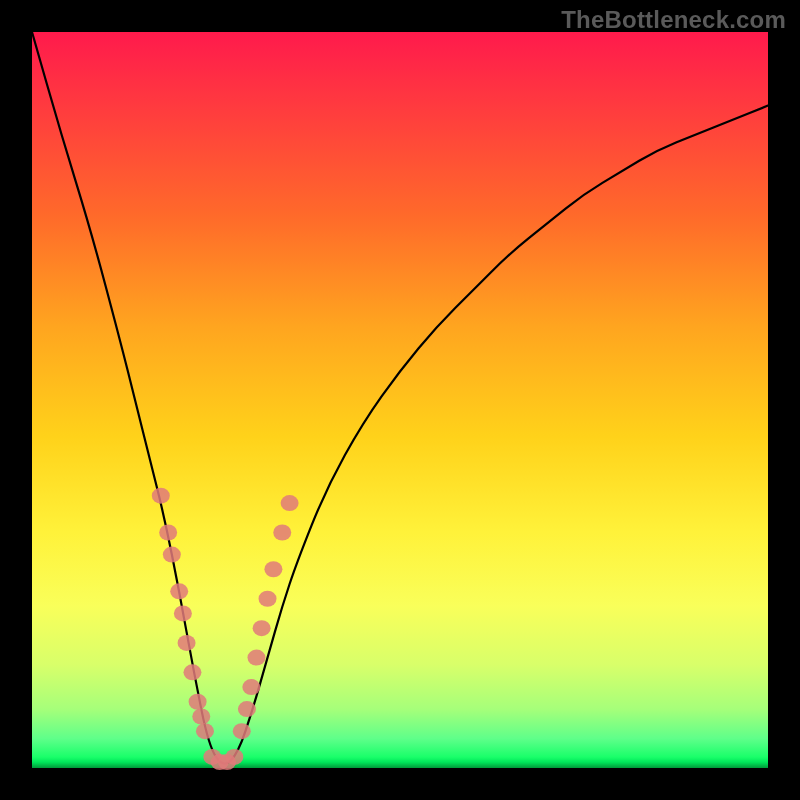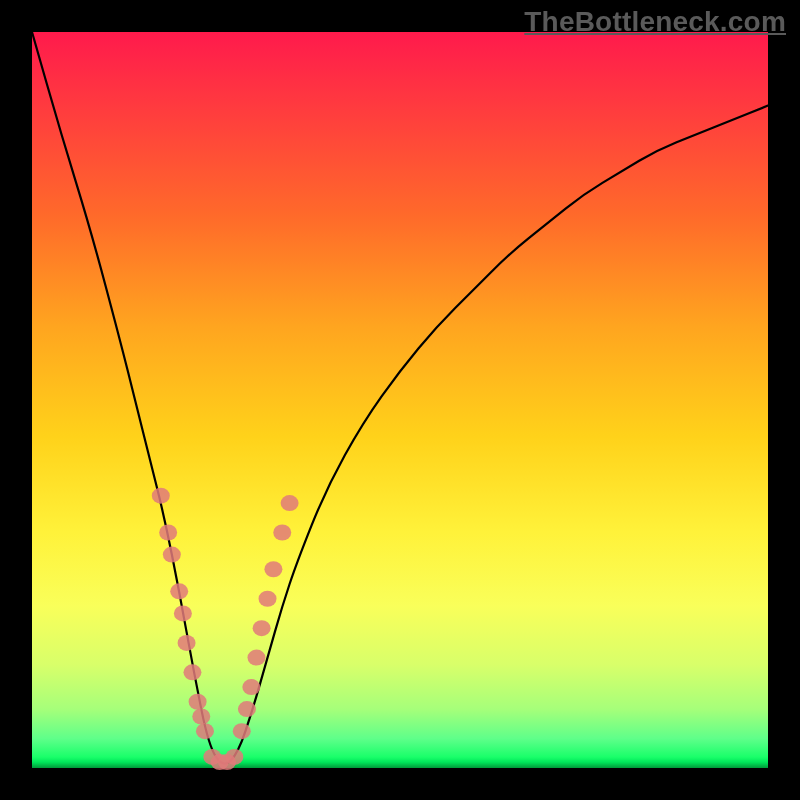--- a/index.html
+++ b/index.html
@@ -38,26 +38,25 @@
       #1aff6a 98.5%,
       #00e85a 99.2%,
       #009a3a 100%
     );
   }
   .watermark {
     position: absolute;
     top: 6px;
     right: 14px;
     font-family: Arial, Helvetica, sans-serif;
-    font-size: 28px;
+    font-size: 24px;
     font-weight: 600;
     color: #5a5a5a;
     letter-spacing: 0.2px;
     user-select: none;
-    text-decoration: underline;
   }
   svg.curve {
     position: absolute;
     left: 0;
     top: 0;
     width: 736px;
     height: 736px;
     overflow: visible;
   }
   .dot {

